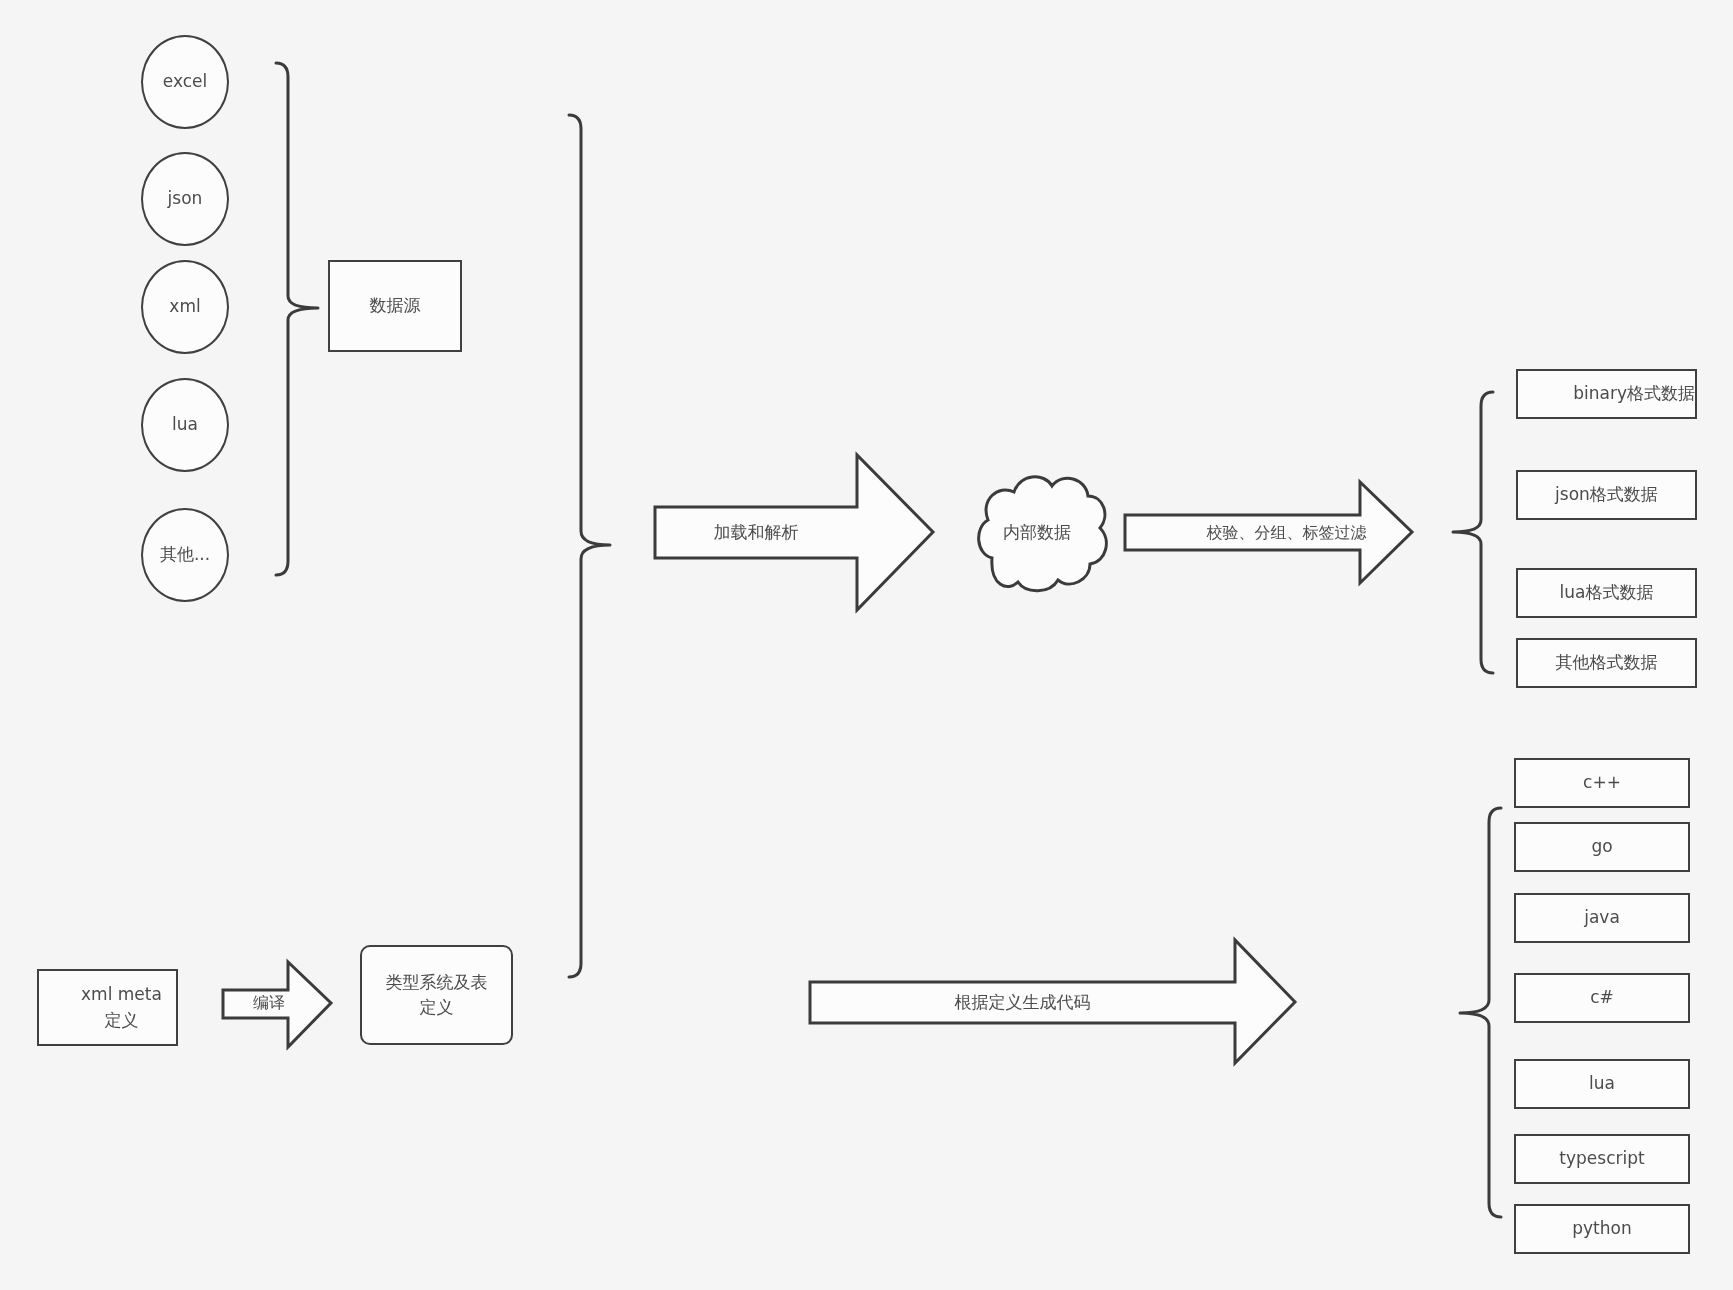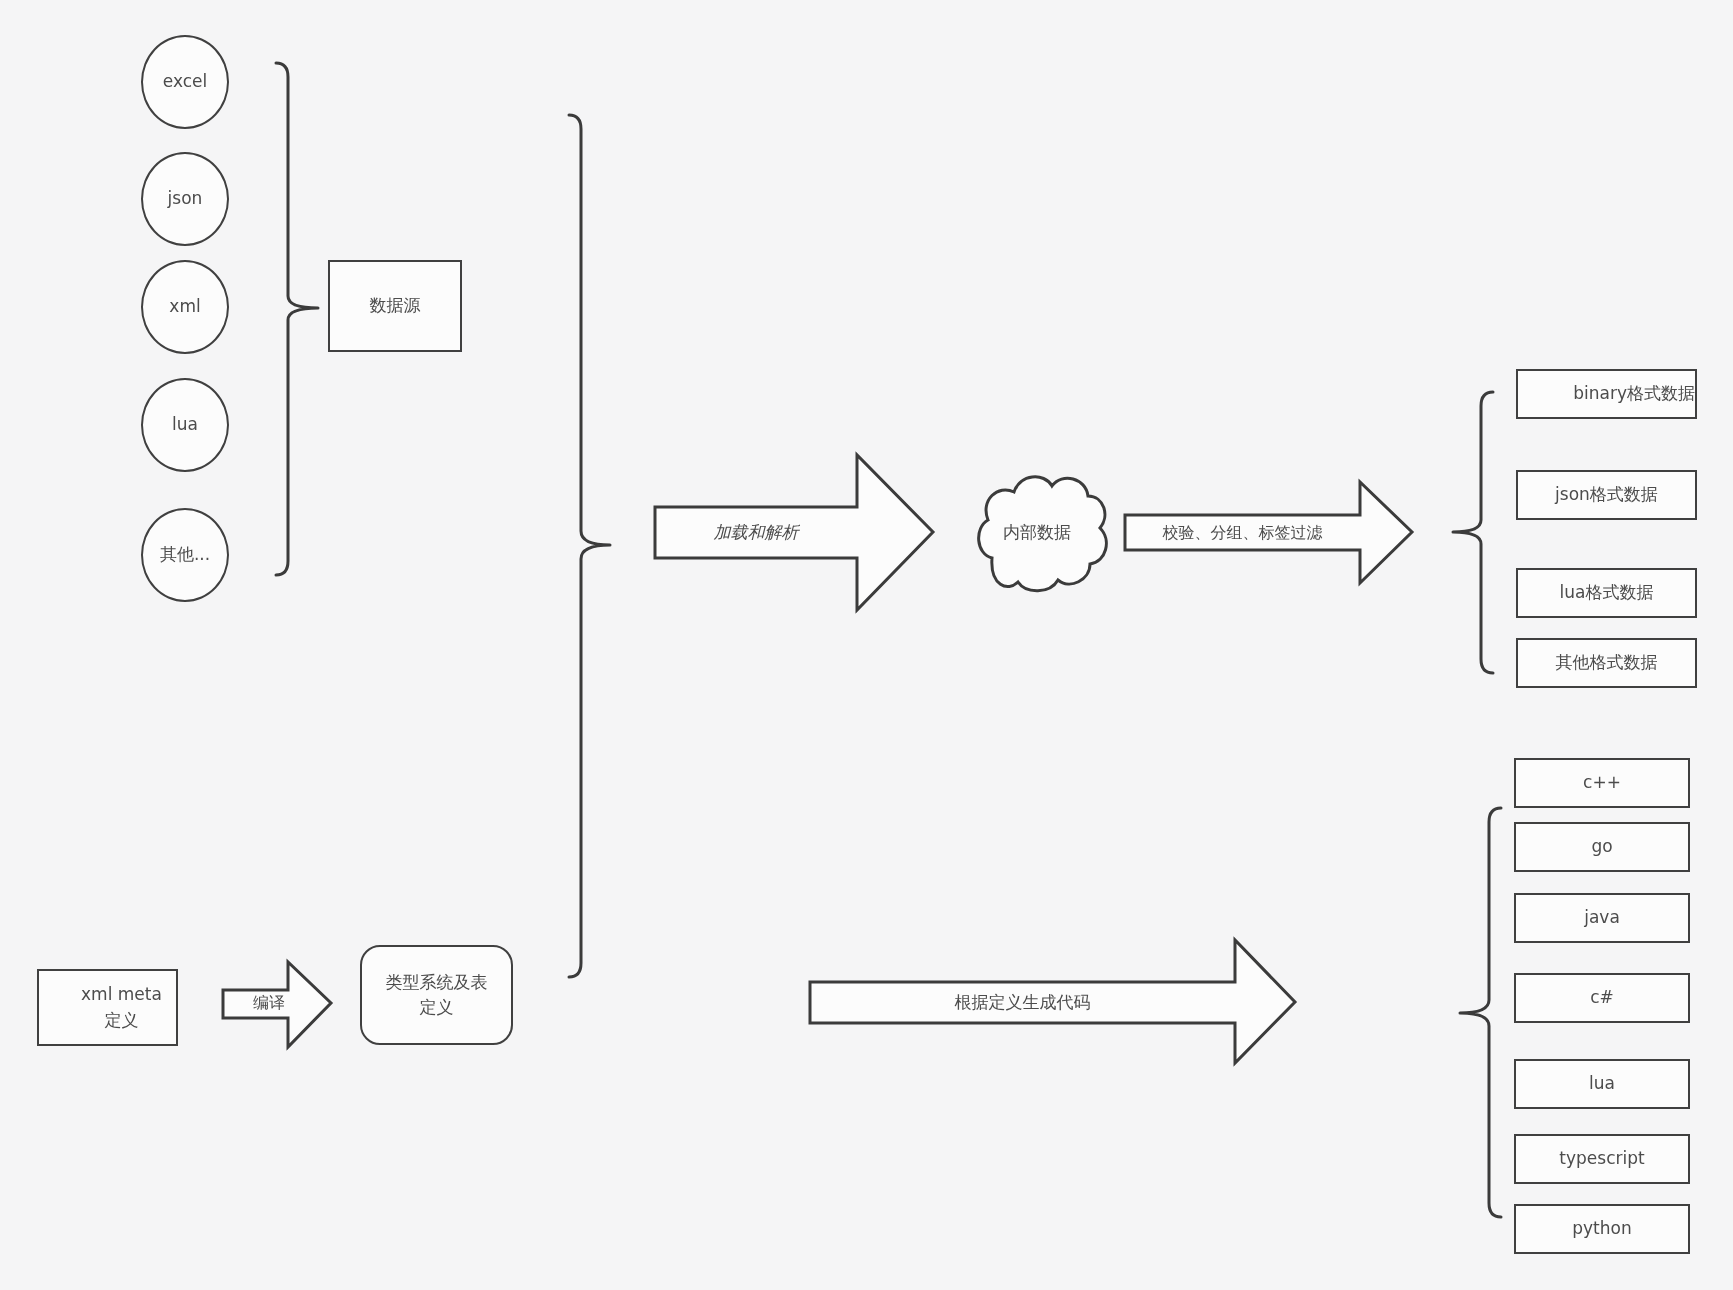--- a/index.html
+++ b/index.html
@@ -5,21 +5,21 @@
   html,body{margin:0;padding:0;background:#f5f5f6;}
   #canvas{position:relative;width:1733px;height:1290px;background:#f5f5f6;
           font-family:"DejaVu Sans","Liberation Sans",sans-serif;color:#4c4c4c;overflow:hidden;}
   svg.layer{position:absolute;left:0;top:0;}
   .shape{fill:#fcfcfc;stroke:#3b3b3b;stroke-width:3;}
   .brace{fill:none;stroke:#3b3b3b;stroke-width:3;stroke-linecap:round;stroke-linejoin:round;}
   .node{position:absolute;background:#fcfcfc;border:2px solid #404040;box-sizing:border-box;
         display:flex;align-items:center;justify-content:center;text-align:center;
         font-size:17px;line-height:1.5;}
   .circle{border-radius:50%;font-size:17px;}
-  .rounded{border-radius:20px;}
+  .rounded{border-radius:10px;}
   .lbl{position:absolute;display:flex;align-items:center;justify-content:center;
        text-align:center;font-size:17px;line-height:1.5;pointer-events:none;}
   .wrap{word-break:break-all;}
 </style>
 </head>
 <body>
 
 <div id="canvas">
 
   <svg class="layer" width="1733" height="1290" viewBox="0 0 1733 1290">
@@ -56,23 +56,23 @@
     <span>lua</span>
   </div>
   <div class="node circle" style="left:141px;top:508px;width:88px;height:94px;">
     <span>其他...</span>
   </div>
 
   <div class="node" style="left:328px;top:260px;width:134px;height:92px;">
     <span>数据源</span>
   </div>
 
-  <div class="lbl" style="left:655px;top:507px;width:202px;height:51px;font-style:italic;">加载和解析</div>
+  <div class="lbl" style="left:655px;top:507px;width:202px;height:51px;">加载和解析</div>
   <div class="lbl" style="left:985px;top:508px;width:104px;height:50px;">内部数据</div>
-  <div class="lbl" style="left:1125px;top:515px;width:235px;height:35px;font-size:16px;">校验、分组、标签过滤</div>
+  <div class="lbl" style="left:1169px;top:515px;width:235px;height:35px;font-size:16px;">校验、分组、标签过滤</div>
 
   <div class="node" style="left:1516px;top:369px;width:181px;height:50px;justify-content:flex-end;">
     <span>binary格式数据</span>
   </div>
   <div class="node" style="left:1516px;top:568px;width:181px;height:50px;">
     <span>lua格式数据</span>
   </div>
   <div class="node" style="left:1516px;top:470px;width:181px;height:50px;">
     <span>json格式数据</span>
   </div>

